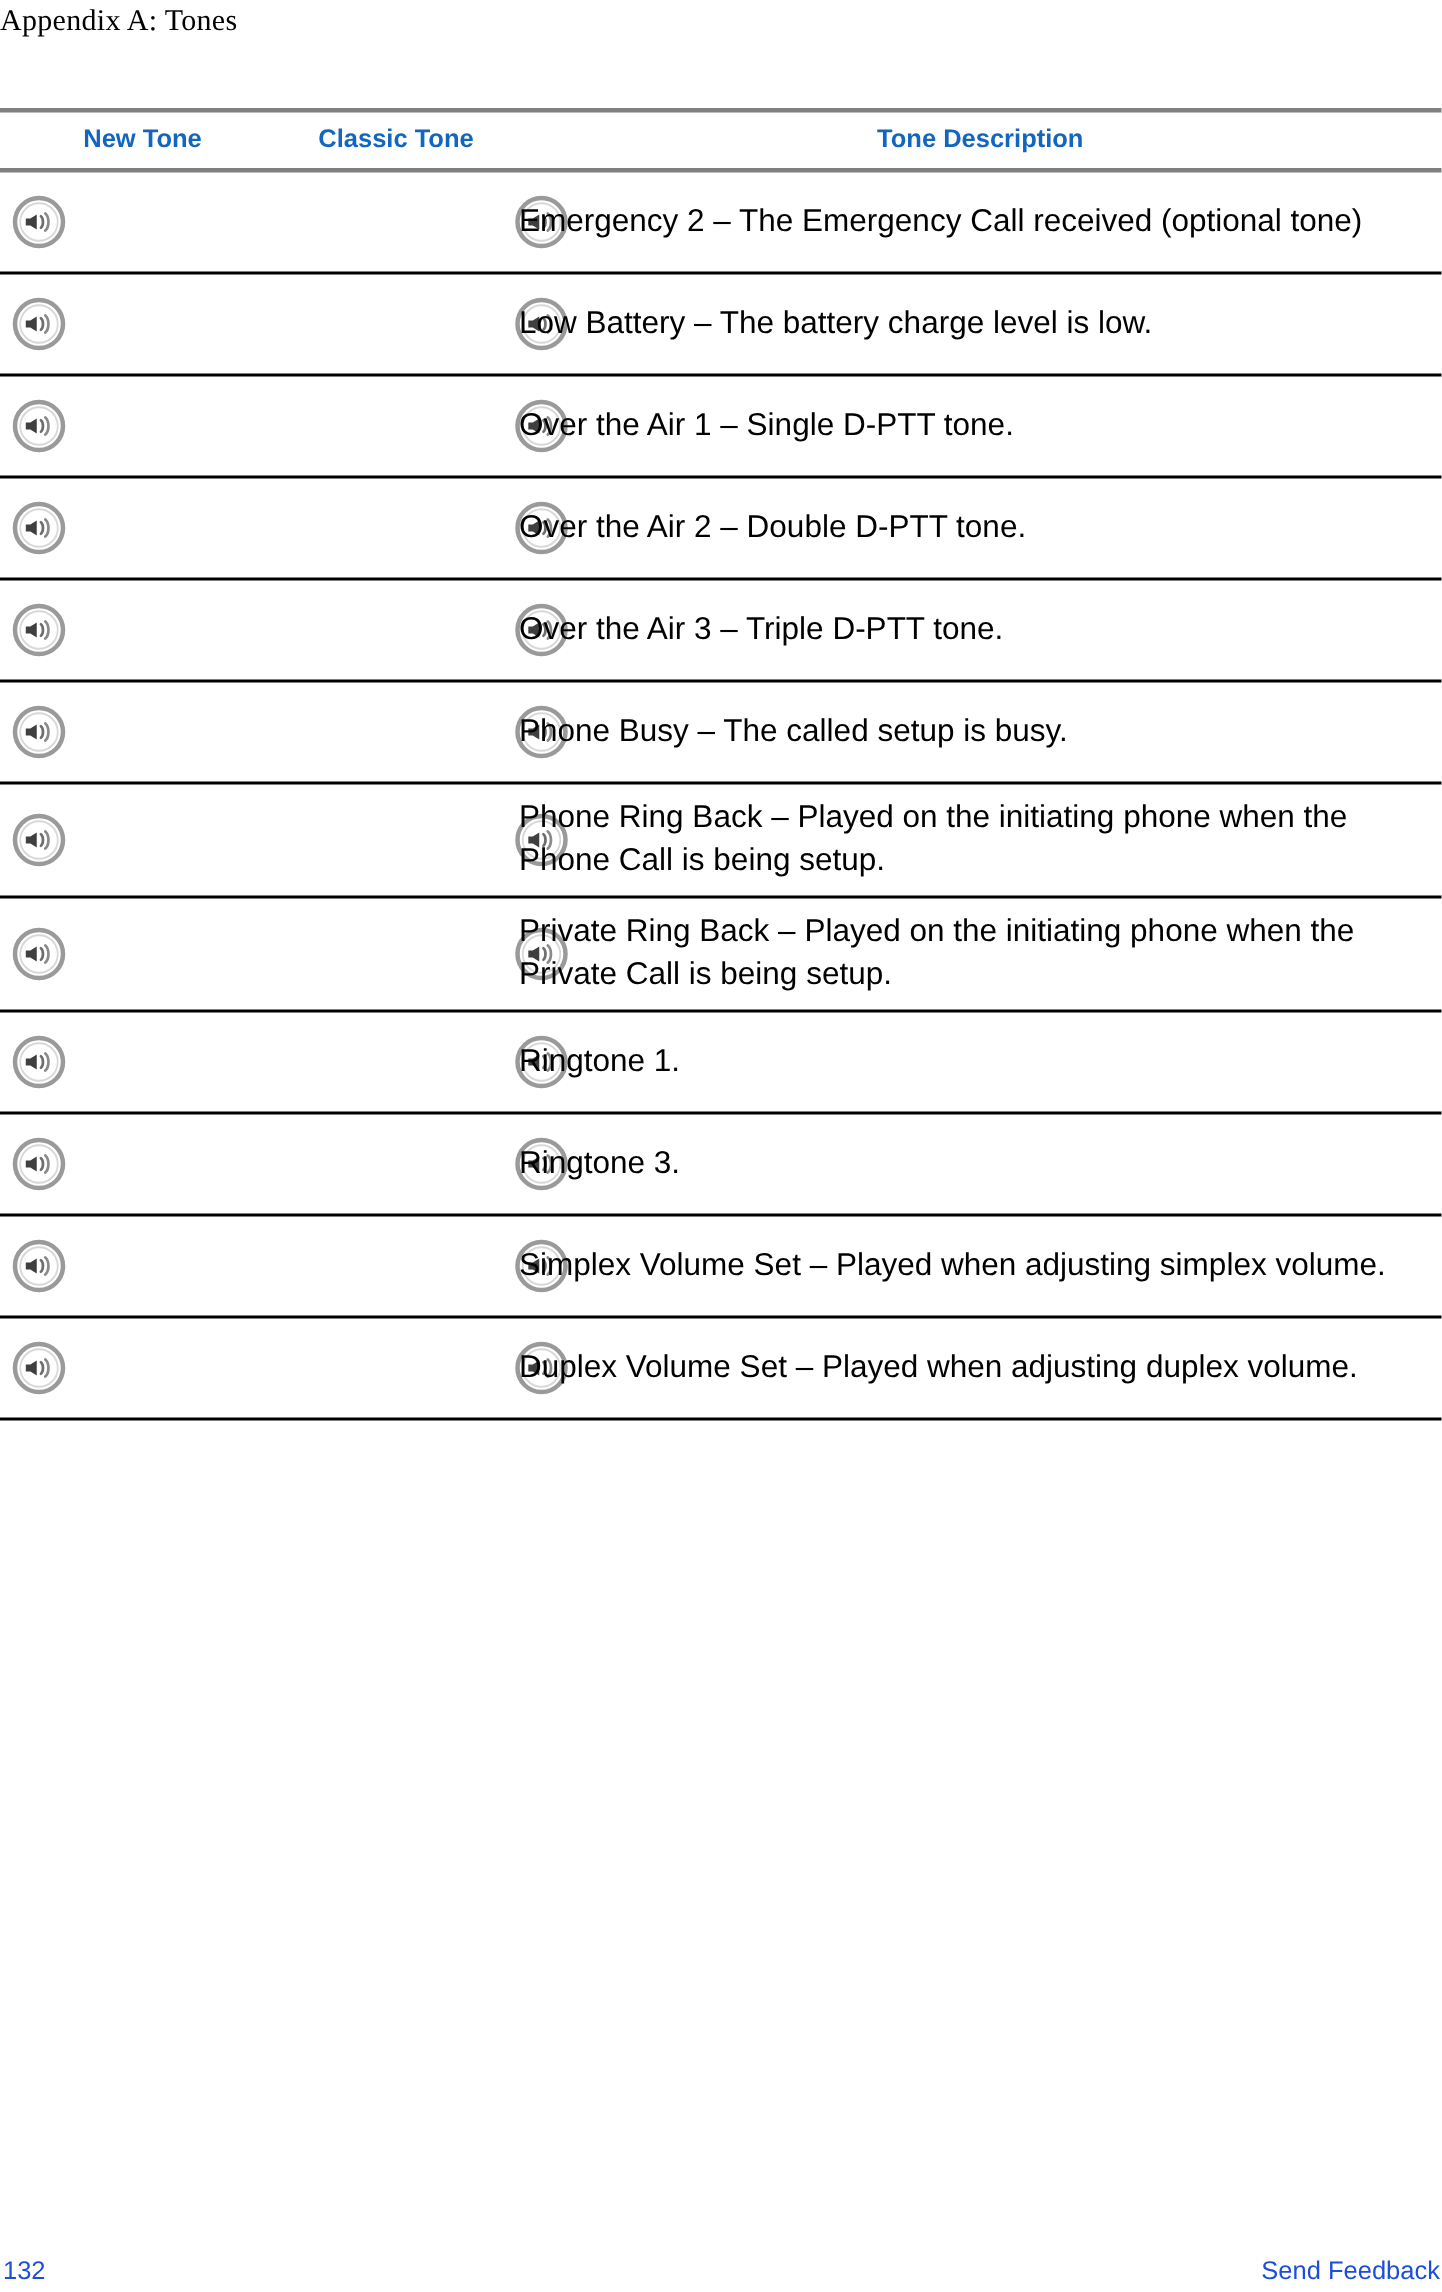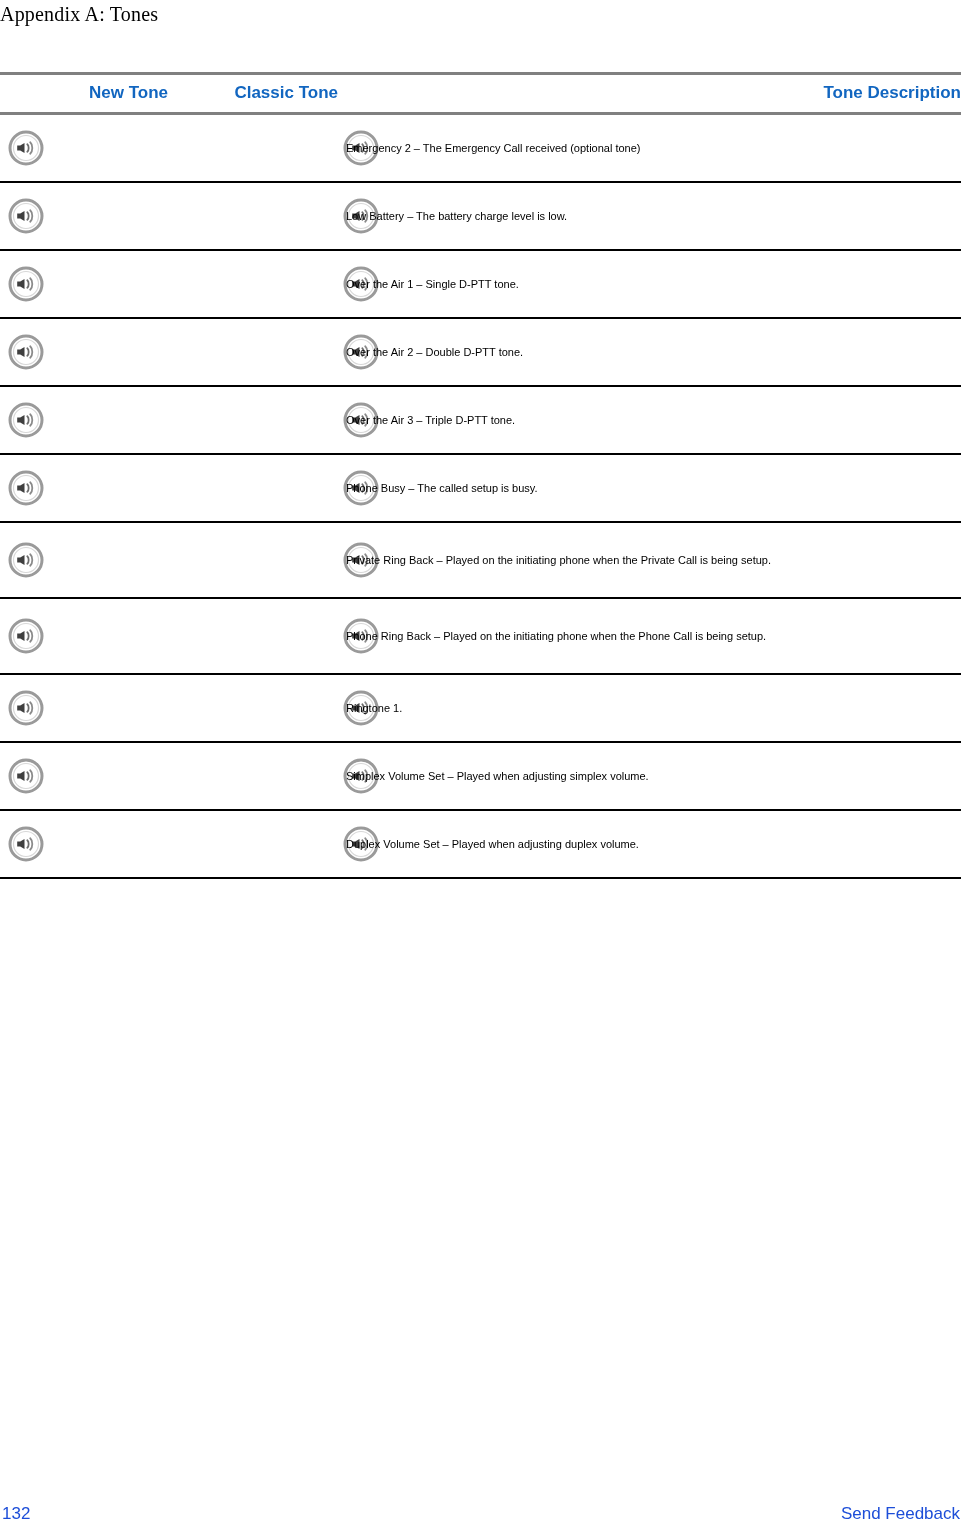--- a/index.html
+++ b/index.html
@@ -35,21 +35,21 @@
     top: 72px;
     width: 961px;
     border-collapse: collapse;
     table-layout: fixed;
   }
   #tones-table col.c-new   { width: 168px; }
   #tones-table col.c-class { width: 170px; }
   #tones-table col.c-desc  { width: 623px; }
 
   #tones-table thead th {
-    text-align: right;
+    text-align: center;
     font-size: 17px;
     font-weight: bold;
     color: #1266c0;
     padding: 8px 0 9px 22px;
     border-top: 3px solid #808080;
     border-bottom: 3px solid #808080;
     vertical-align: middle;
     white-space: nowrap;
   }
   #tones-table thead th.h-desc { padding-left: 8px; }
@@ -61,21 +61,21 @@
     height: 54px;
   }
   #tones-table tbody tr.two-line td { height: 62px; }
 
   #tones-table tbody td.cell-icon {
     padding-left: 8px;
   }
   #tones-table tbody td.cell-icon.classic { padding-left: 175px; }
 
   #tones-table tbody td.cell-desc {
-    font-size: 11px;
+    font-size: 21px;
     line-height: 1.36;
     padding: 6px 26px 6px 8px;
     color: #000;
   }
 
   
   .speaker-icon {
     display: block;
     width: 36px;
     height: 36px;
@@ -236,55 +236,72 @@
               <path d="M19.3 14.2 C21.1 15.6 21.1 20.4 19.3 21.8" fill="none" stroke="#6e6e6e" stroke-width="1.8" stroke-linecap="round"></path>
               <path d="M22.2 12.3 C25.0 14.7 25.0 21.3 22.2 23.7" fill="none" stroke="#8a8a8a" stroke-width="1.8" stroke-linecap="round"></path>
             </svg></span></td>
         <td class="cell-icon classic"><span><svg class="speaker-icon" viewBox="0 0 36 36" xmlns="http://www.w3.org/2000/svg">
               <circle cx="18" cy="18" r="16" fill="none" stroke="#9a9a9a" stroke-width="3"></circle>
               <circle cx="18" cy="18" r="12.5" fill="none" stroke="#d8d8d8" stroke-width="1.2"></circle>
               <path d="M16.5 13.0 L12.2 15.6 L9.2 15.6 L9.2 20.4 L12.2 20.4 L16.5 23.0 Z" fill="#3f3f3f"></path>
               <path d="M19.3 14.2 C21.1 15.6 21.1 20.4 19.3 21.8" fill="none" stroke="#6e6e6e" stroke-width="1.8" stroke-linecap="round"></path>
               <path d="M22.2 12.3 C25.0 14.7 25.0 21.3 22.2 23.7" fill="none" stroke="#8a8a8a" stroke-width="1.8" stroke-linecap="round"></path>
             </svg></span></td>
+        <td class="cell-desc">Phone Ring Back – Played on the initiating phone when the Phone Call is being setup.</td>
+      </tr>
+      <tr class="two-line">
+        <td class="cell-icon new"><span><svg class="speaker-icon" viewBox="0 0 36 36" xmlns="http://www.w3.org/2000/svg">
+              <circle cx="18" cy="18" r="16" fill="none" stroke="#9a9a9a" stroke-width="3"></circle>
+              <circle cx="18" cy="18" r="12.5" fill="none" stroke="#d8d8d8" stroke-width="1.2"></circle>
+              <path d="M16.5 13.0 L12.2 15.6 L9.2 15.6 L9.2 20.4 L12.2 20.4 L16.5 23.0 Z" fill="#3f3f3f"></path>
+              <path d="M19.3 14.2 C21.1 15.6 21.1 20.4 19.3 21.8" fill="none" stroke="#6e6e6e" stroke-width="1.8" stroke-linecap="round"></path>
+              <path d="M22.2 12.3 C25.0 14.7 25.0 21.3 22.2 23.7" fill="none" stroke="#8a8a8a" stroke-width="1.8" stroke-linecap="round"></path>
+            </svg></span></td>
+        <td class="cell-icon classic"><span><svg class="speaker-icon" viewBox="0 0 36 36" xmlns="http://www.w3.org/2000/svg">
+              <circle cx="18" cy="18" r="16" fill="none" stroke="#9a9a9a" stroke-width="3"></circle>
+              <circle cx="18" cy="18" r="12.5" fill="none" stroke="#d8d8d8" stroke-width="1.2"></circle>
+              <path d="M16.5 13.0 L12.2 15.6 L9.2 15.6 L9.2 20.4 L12.2 20.4 L16.5 23.0 Z" fill="#3f3f3f"></path>
+              <path d="M19.3 14.2 C21.1 15.6 21.1 20.4 19.3 21.8" fill="none" stroke="#6e6e6e" stroke-width="1.8" stroke-linecap="round"></path>
+              <path d="M22.2 12.3 C25.0 14.7 25.0 21.3 22.2 23.7" fill="none" stroke="#8a8a8a" stroke-width="1.8" stroke-linecap="round"></path>
+            </svg></span></td>
         <td class="cell-desc">Private Ring Back – Played on the initiating phone when the Private Call is being setup.</td>
       </tr>
-      <tr class="two-line">
-        <td class="cell-icon new"><span><svg class="speaker-icon" viewBox="0 0 36 36" xmlns="http://www.w3.org/2000/svg">
-              <circle cx="18" cy="18" r="16" fill="none" stroke="#9a9a9a" stroke-width="3"></circle>
-              <circle cx="18" cy="18" r="12.5" fill="none" stroke="#d8d8d8" stroke-width="1.2"></circle>
-              <path d="M16.5 13.0 L12.2 15.6 L9.2 15.6 L9.2 20.4 L12.2 20.4 L16.5 23.0 Z" fill="#3f3f3f"></path>
-              <path d="M19.3 14.2 C21.1 15.6 21.1 20.4 19.3 21.8" fill="none" stroke="#6e6e6e" stroke-width="1.8" stroke-linecap="round"></path>
-              <path d="M22.2 12.3 C25.0 14.7 25.0 21.3 22.2 23.7" fill="none" stroke="#8a8a8a" stroke-width="1.8" stroke-linecap="round"></path>
-            </svg></span></td>
-        <td class="cell-icon classic"><span><svg class="speaker-icon" viewBox="0 0 36 36" xmlns="http://www.w3.org/2000/svg">
-              <circle cx="18" cy="18" r="16" fill="none" stroke="#9a9a9a" stroke-width="3"></circle>
-              <circle cx="18" cy="18" r="12.5" fill="none" stroke="#d8d8d8" stroke-width="1.2"></circle>
-              <path d="M16.5 13.0 L12.2 15.6 L9.2 15.6 L9.2 20.4 L12.2 20.4 L16.5 23.0 Z" fill="#3f3f3f"></path>
-              <path d="M19.3 14.2 C21.1 15.6 21.1 20.4 19.3 21.8" fill="none" stroke="#6e6e6e" stroke-width="1.8" stroke-linecap="round"></path>
-              <path d="M22.2 12.3 C25.0 14.7 25.0 21.3 22.2 23.7" fill="none" stroke="#8a8a8a" stroke-width="1.8" stroke-linecap="round"></path>
-            </svg></span></td>
-        <td class="cell-desc">Phone Ring Back – Played on the initiating phone when the Phone Call is being setup.</td>
-      </tr>
       <tr>
         <td class="cell-icon new"><span><svg class="speaker-icon" viewBox="0 0 36 36" xmlns="http://www.w3.org/2000/svg">
               <circle cx="18" cy="18" r="16" fill="none" stroke="#9a9a9a" stroke-width="3"></circle>
               <circle cx="18" cy="18" r="12.5" fill="none" stroke="#d8d8d8" stroke-width="1.2"></circle>
               <path d="M16.5 13.0 L12.2 15.6 L9.2 15.6 L9.2 20.4 L12.2 20.4 L16.5 23.0 Z" fill="#3f3f3f"></path>
               <path d="M19.3 14.2 C21.1 15.6 21.1 20.4 19.3 21.8" fill="none" stroke="#6e6e6e" stroke-width="1.8" stroke-linecap="round"></path>
               <path d="M22.2 12.3 C25.0 14.7 25.0 21.3 22.2 23.7" fill="none" stroke="#8a8a8a" stroke-width="1.8" stroke-linecap="round"></path>
             </svg></span></td>
         <td class="cell-icon classic"><span><svg class="speaker-icon" viewBox="0 0 36 36" xmlns="http://www.w3.org/2000/svg">
               <circle cx="18" cy="18" r="16" fill="none" stroke="#9a9a9a" stroke-width="3"></circle>
               <circle cx="18" cy="18" r="12.5" fill="none" stroke="#d8d8d8" stroke-width="1.2"></circle>
               <path d="M16.5 13.0 L12.2 15.6 L9.2 15.6 L9.2 20.4 L12.2 20.4 L16.5 23.0 Z" fill="#3f3f3f"></path>
               <path d="M19.3 14.2 C21.1 15.6 21.1 20.4 19.3 21.8" fill="none" stroke="#6e6e6e" stroke-width="1.8" stroke-linecap="round"></path>
               <path d="M22.2 12.3 C25.0 14.7 25.0 21.3 22.2 23.7" fill="none" stroke="#8a8a8a" stroke-width="1.8" stroke-linecap="round"></path>
             </svg></span></td>
         <td class="cell-desc">Ringtone 1.</td>
+      </tr>
+      <tr>
+        <td class="cell-icon new"><span><svg class="speaker-icon" viewBox="0 0 36 36" xmlns="http://www.w3.org/2000/svg">
+              <circle cx="18" cy="18" r="16" fill="none" stroke="#9a9a9a" stroke-width="3"></circle>
+              <circle cx="18" cy="18" r="12.5" fill="none" stroke="#d8d8d8" stroke-width="1.2"></circle>
+              <path d="M16.5 13.0 L12.2 15.6 L9.2 15.6 L9.2 20.4 L12.2 20.4 L16.5 23.0 Z" fill="#3f3f3f"></path>
+              <path d="M19.3 14.2 C21.1 15.6 21.1 20.4 19.3 21.8" fill="none" stroke="#6e6e6e" stroke-width="1.8" stroke-linecap="round"></path>
+              <path d="M22.2 12.3 C25.0 14.7 25.0 21.3 22.2 23.7" fill="none" stroke="#8a8a8a" stroke-width="1.8" stroke-linecap="round"></path>
+            </svg></span></td>
+        <td class="cell-icon classic"><span><svg class="speaker-icon" viewBox="0 0 36 36" xmlns="http://www.w3.org/2000/svg">
+              <circle cx="18" cy="18" r="16" fill="none" stroke="#9a9a9a" stroke-width="3"></circle>
+              <circle cx="18" cy="18" r="12.5" fill="none" stroke="#d8d8d8" stroke-width="1.2"></circle>
+              <path d="M16.5 13.0 L12.2 15.6 L9.2 15.6 L9.2 20.4 L12.2 20.4 L16.5 23.0 Z" fill="#3f3f3f"></path>
+              <path d="M19.3 14.2 C21.1 15.6 21.1 20.4 19.3 21.8" fill="none" stroke="#6e6e6e" stroke-width="1.8" stroke-linecap="round"></path>
+              <path d="M22.2 12.3 C25.0 14.7 25.0 21.3 22.2 23.7" fill="none" stroke="#8a8a8a" stroke-width="1.8" stroke-linecap="round"></path>
+            </svg></span></td>
+        <td class="cell-desc">Ringtone 3.</td>
       </tr>
       <tr>
         <td class="cell-icon new"><span><svg class="speaker-icon" viewBox="0 0 36 36" xmlns="http://www.w3.org/2000/svg">
               <circle cx="18" cy="18" r="16" fill="none" stroke="#9a9a9a" stroke-width="3"></circle>
               <circle cx="18" cy="18" r="12.5" fill="none" stroke="#d8d8d8" stroke-width="1.2"></circle>
               <path d="M16.5 13.0 L12.2 15.6 L9.2 15.6 L9.2 20.4 L12.2 20.4 L16.5 23.0 Z" fill="#3f3f3f"></path>
               <path d="M19.3 14.2 C21.1 15.6 21.1 20.4 19.3 21.8" fill="none" stroke="#6e6e6e" stroke-width="1.8" stroke-linecap="round"></path>
               <path d="M22.2 12.3 C25.0 14.7 25.0 21.3 22.2 23.7" fill="none" stroke="#8a8a8a" stroke-width="1.8" stroke-linecap="round"></path>
             </svg></span></td>
         <td class="cell-icon classic"><span><svg class="speaker-icon" viewBox="0 0 36 36" xmlns="http://www.w3.org/2000/svg">

